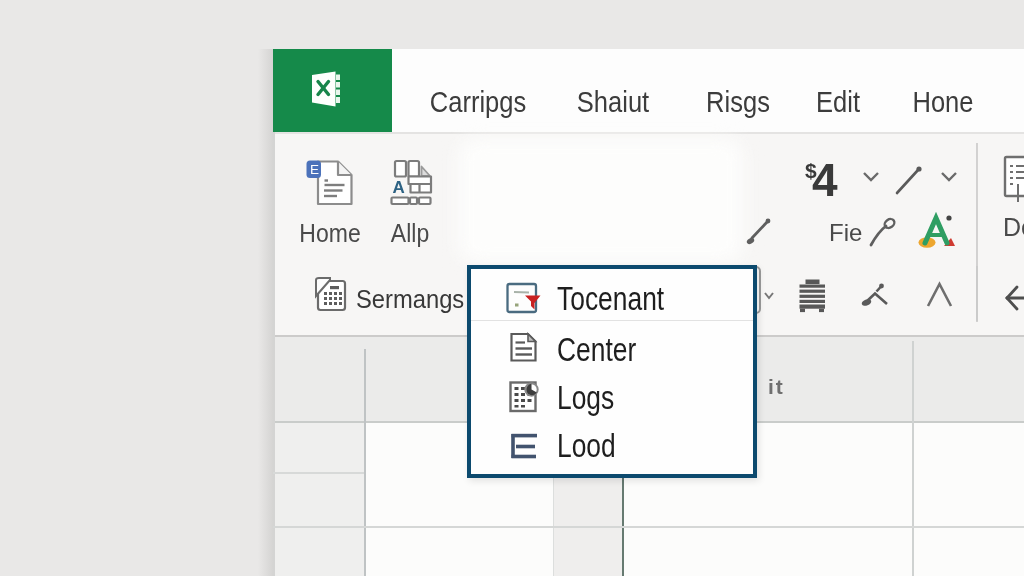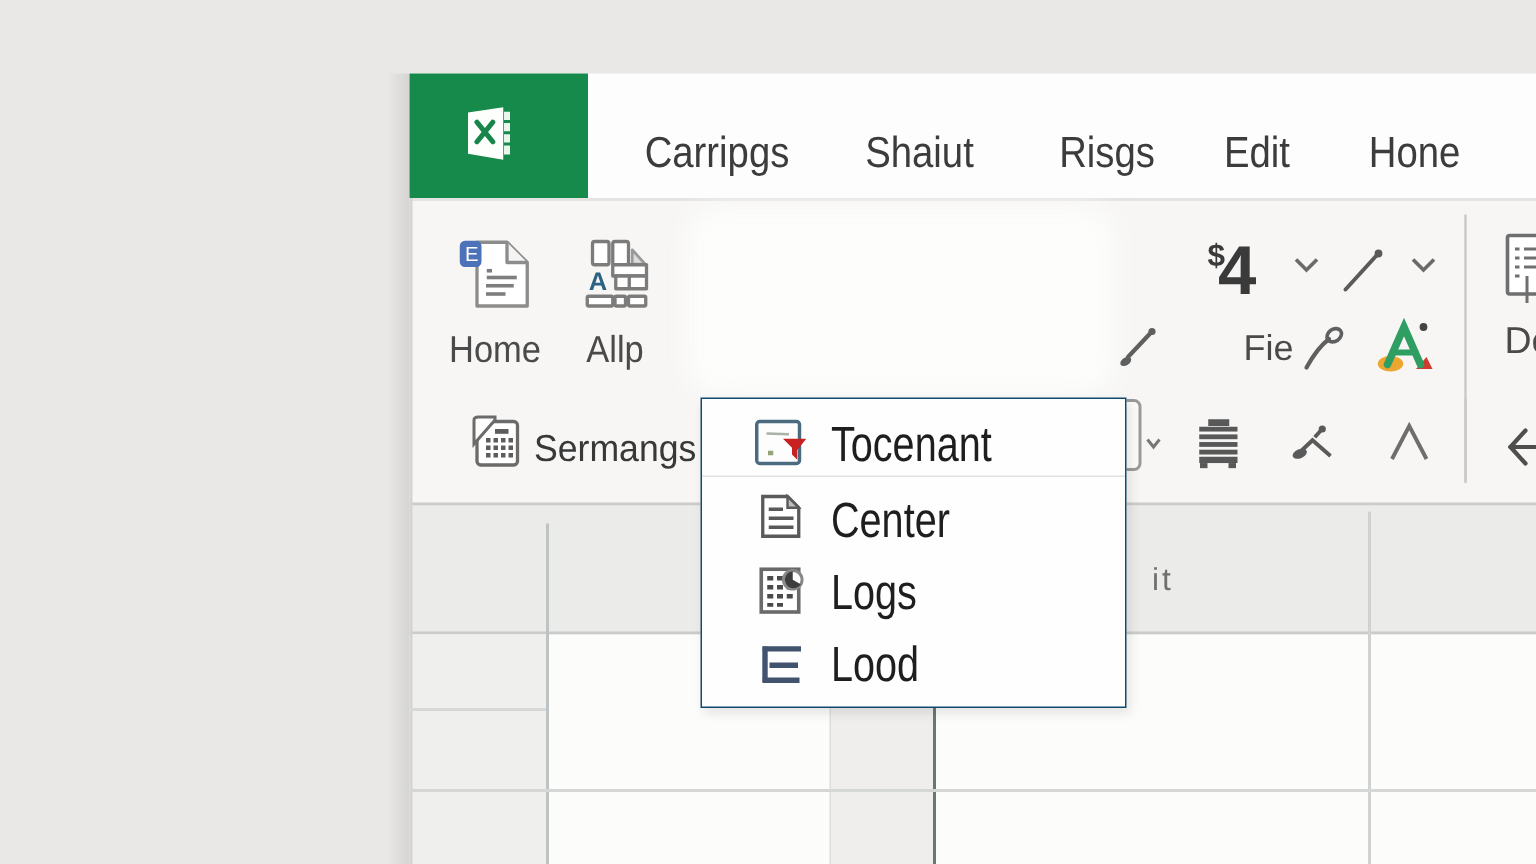--- a/index.html
+++ b/index.html
@@ -163,23 +163,23 @@
 
 <span class="txt" style="left:330px;top:221px;transform:translateX(-50%) scaleX(0.92);font-size:25px;color:#4a4a4a;">Home</span>
 <span class="txt" style="left:410px;top:221px;transform:translateX(-50%) scaleX(0.92);font-size:25px;color:#4a4a4a;">Allp</span>
 
 <span class="txt" style="left:805px;top:160px;font-size:21px;font-weight:bold;color:#3a3a3a;">$</span>
 <span class="txt" style="left:812px;top:157px;font-size:46px;font-weight:bold;color:#3a3a3a;">4</span>
 <span class="txt" style="left:813px;top:221px;font-size:24px;color:#4a4a4a;margin-left:16px;">Fie</span>
 <span class="txt" style="left:1003px;top:215px;font-size:25px;color:#4a4a4a;">De</span>
 
 <span class="txt" style="left:356px;top:287px;font-size:25px;color:#383838;transform:scaleX(0.95);transform-origin:left top;">Sermangs</span>
-<span class="txt" style="left:768px;top:376px;font-size:21px;color:#6f6f6f;letter-spacing:2px;">it</span>
-
-<div class="abs" id="popup" style="left:467px;top:265px;width:282px;height:205px;background:#fefefe;border:1px solid #0c4a6e;box-shadow:2px 3px 7px rgba(0,0,0,0.10);">
+<span class="txt" style="left:768px;top:376px;font-size:21px;color:#6f6f6f;letter-spacing:2px;font-weight:bold;">it</span>
+
+<div class="abs" id="popup" style="left:467px;top:265px;width:282px;height:205px;background:#fefefe;border:4px solid #0c4a6e;box-shadow:2px 3px 7px rgba(0,0,0,0.10);">
   <div class="abs" style="left:0;top:51px;width:282px;height:1px;background:#e2e2e2;"></div>
   <svg class="abs" width="282" height="205" viewBox="467 265 282 205" style="left:0;top:0;" fill="none">
 
     <rect x="503.5" y="280" width="28.5" height="28" rx="2" stroke="#4a6b80" stroke-width="2.3" fill="#fdfdfd"></rect>
     <line x1="510" y1="288" x2="525" y2="288.5" stroke="#a8b2a9" stroke-width="1.8"></line>
     <rect x="511" y="299.5" width="3.5" height="3" fill="#96a37a"></rect>
     <path d="M521,291.5 L536.5,291.5 L530.5,299 L530.5,305.5 L527,302 L527,297.5 Z" fill="#c92121"></path>
 
     <path d="M507.5,330 L524,330 L531.5,337.5 L531.5,356.5 L507.5,356.5 Z" stroke="#5a5a5a" stroke-width="2.2" fill="#fff"></path>
     <path d="M524,330 L524,337.5 L531.5,337.5 Z" fill="#bdbdbd" stroke="#5a5a5a" stroke-width="1.6"></path>

